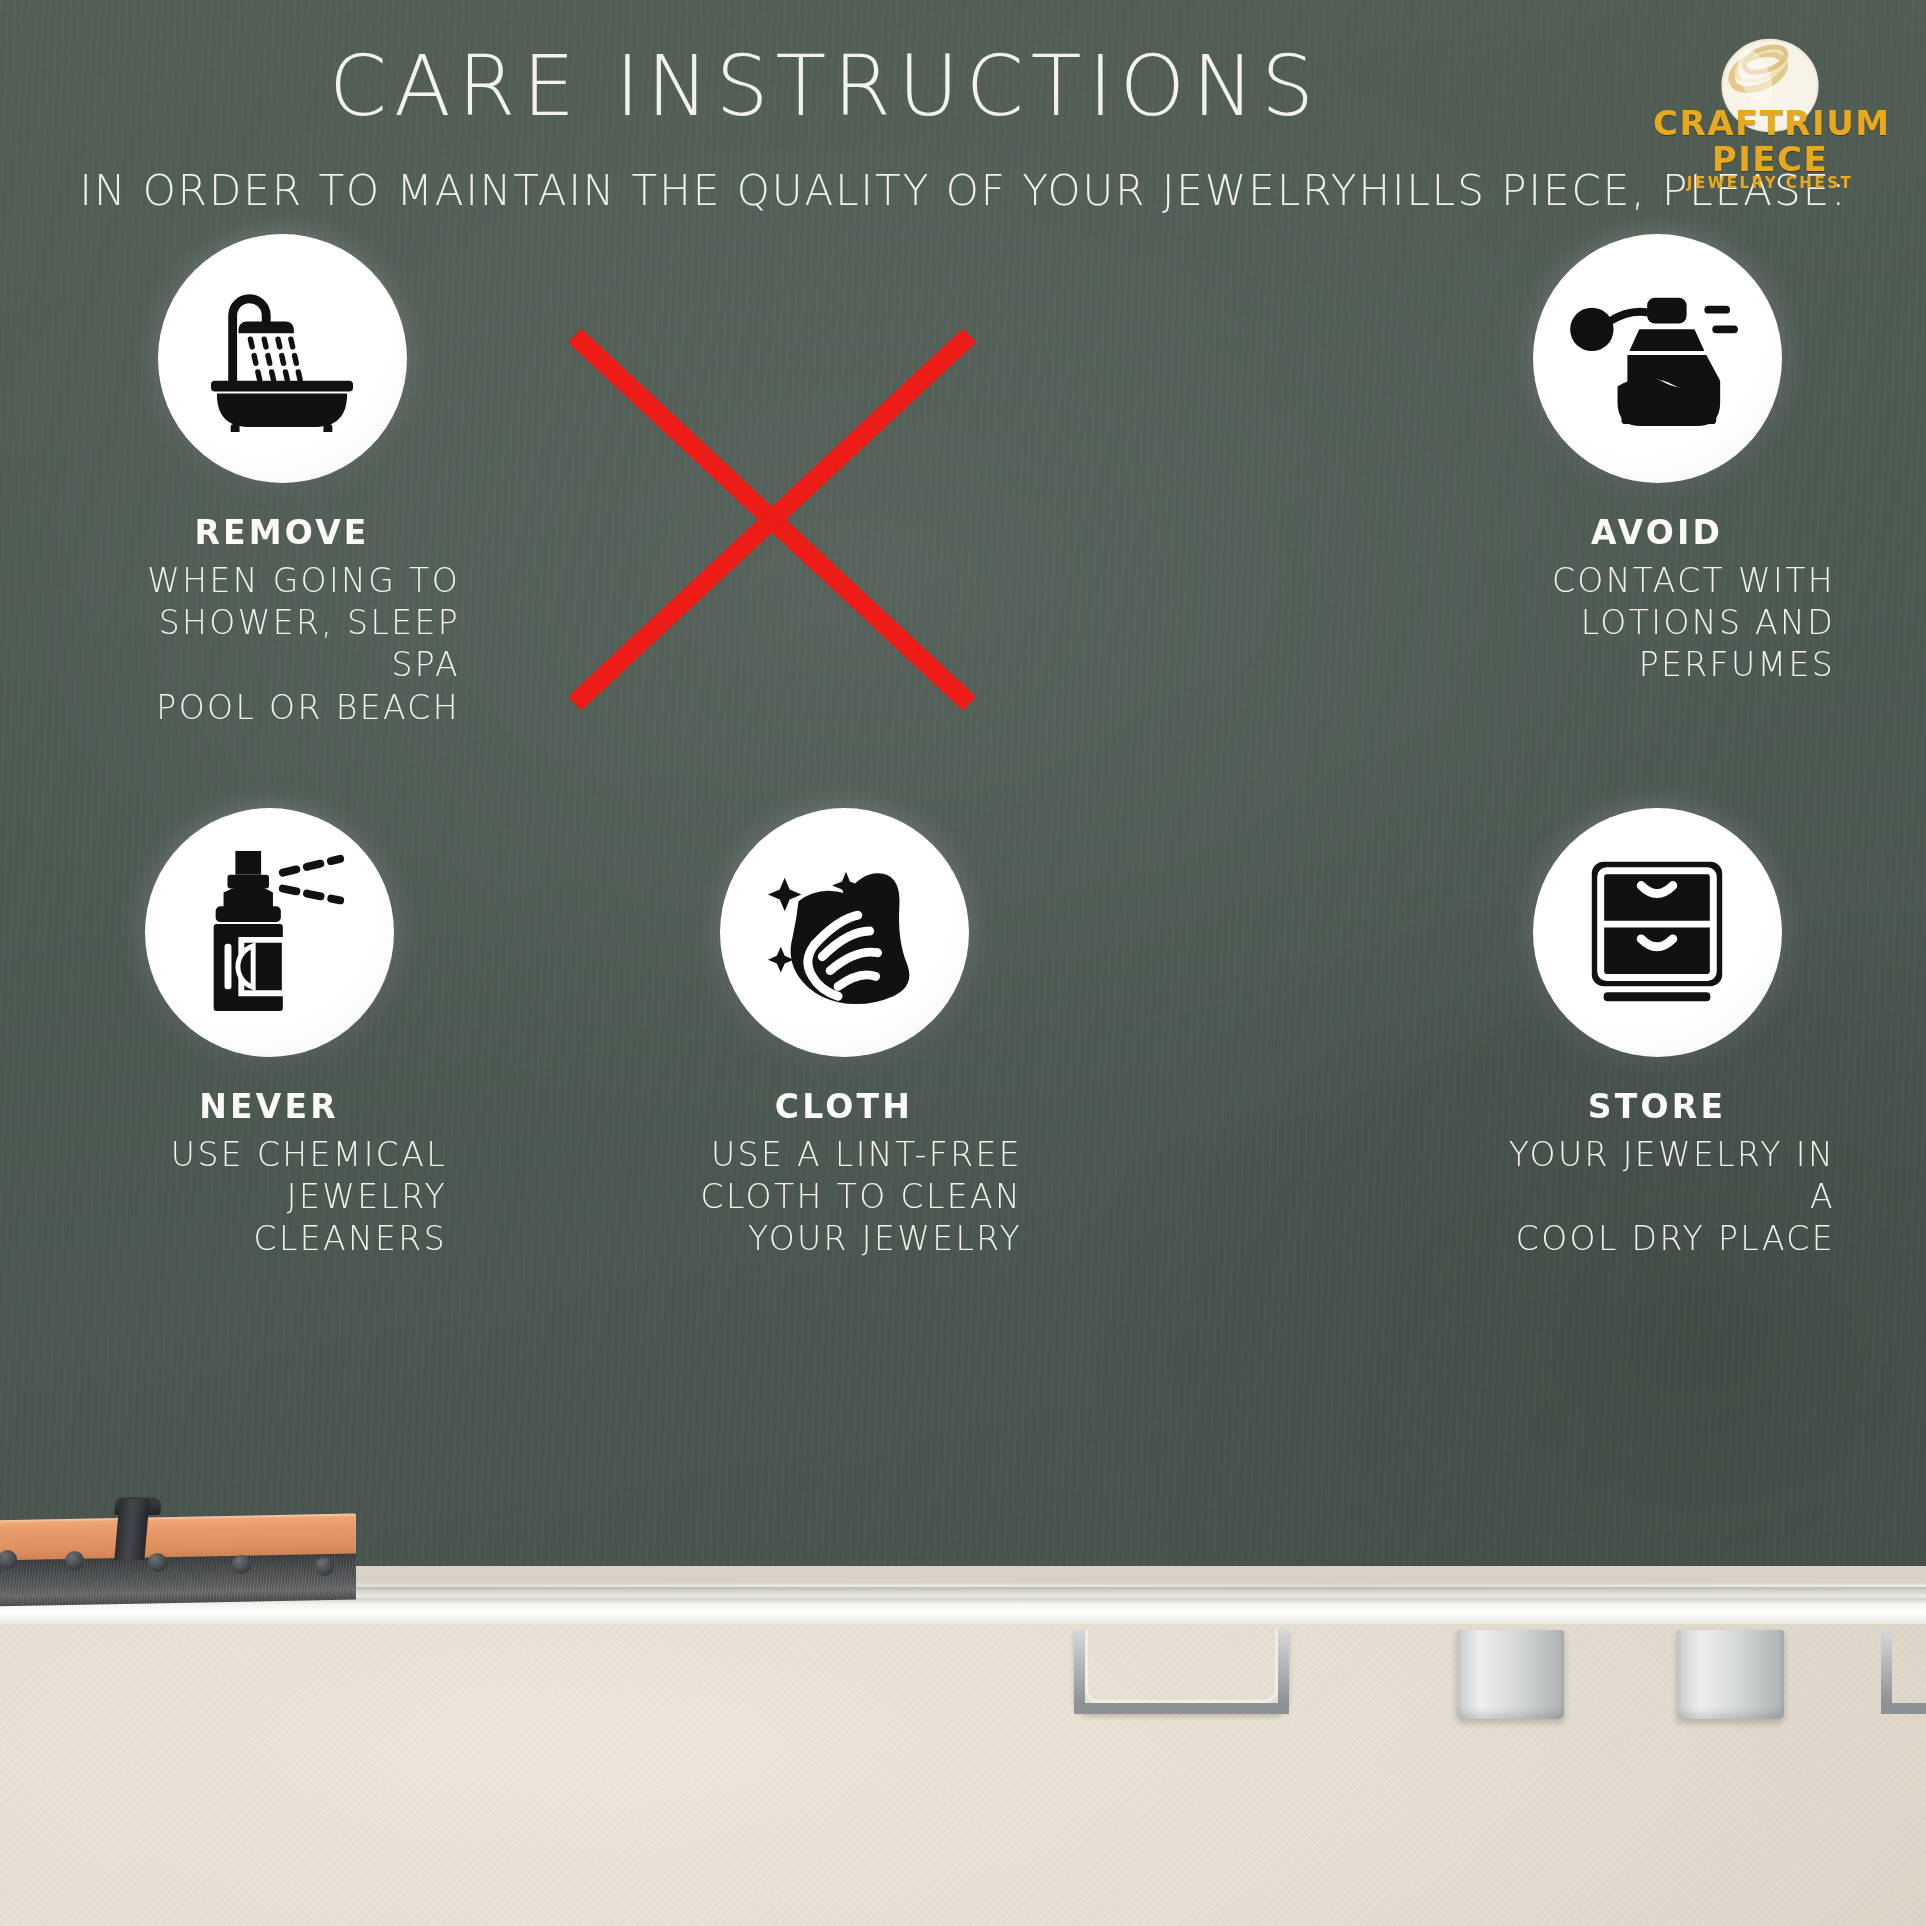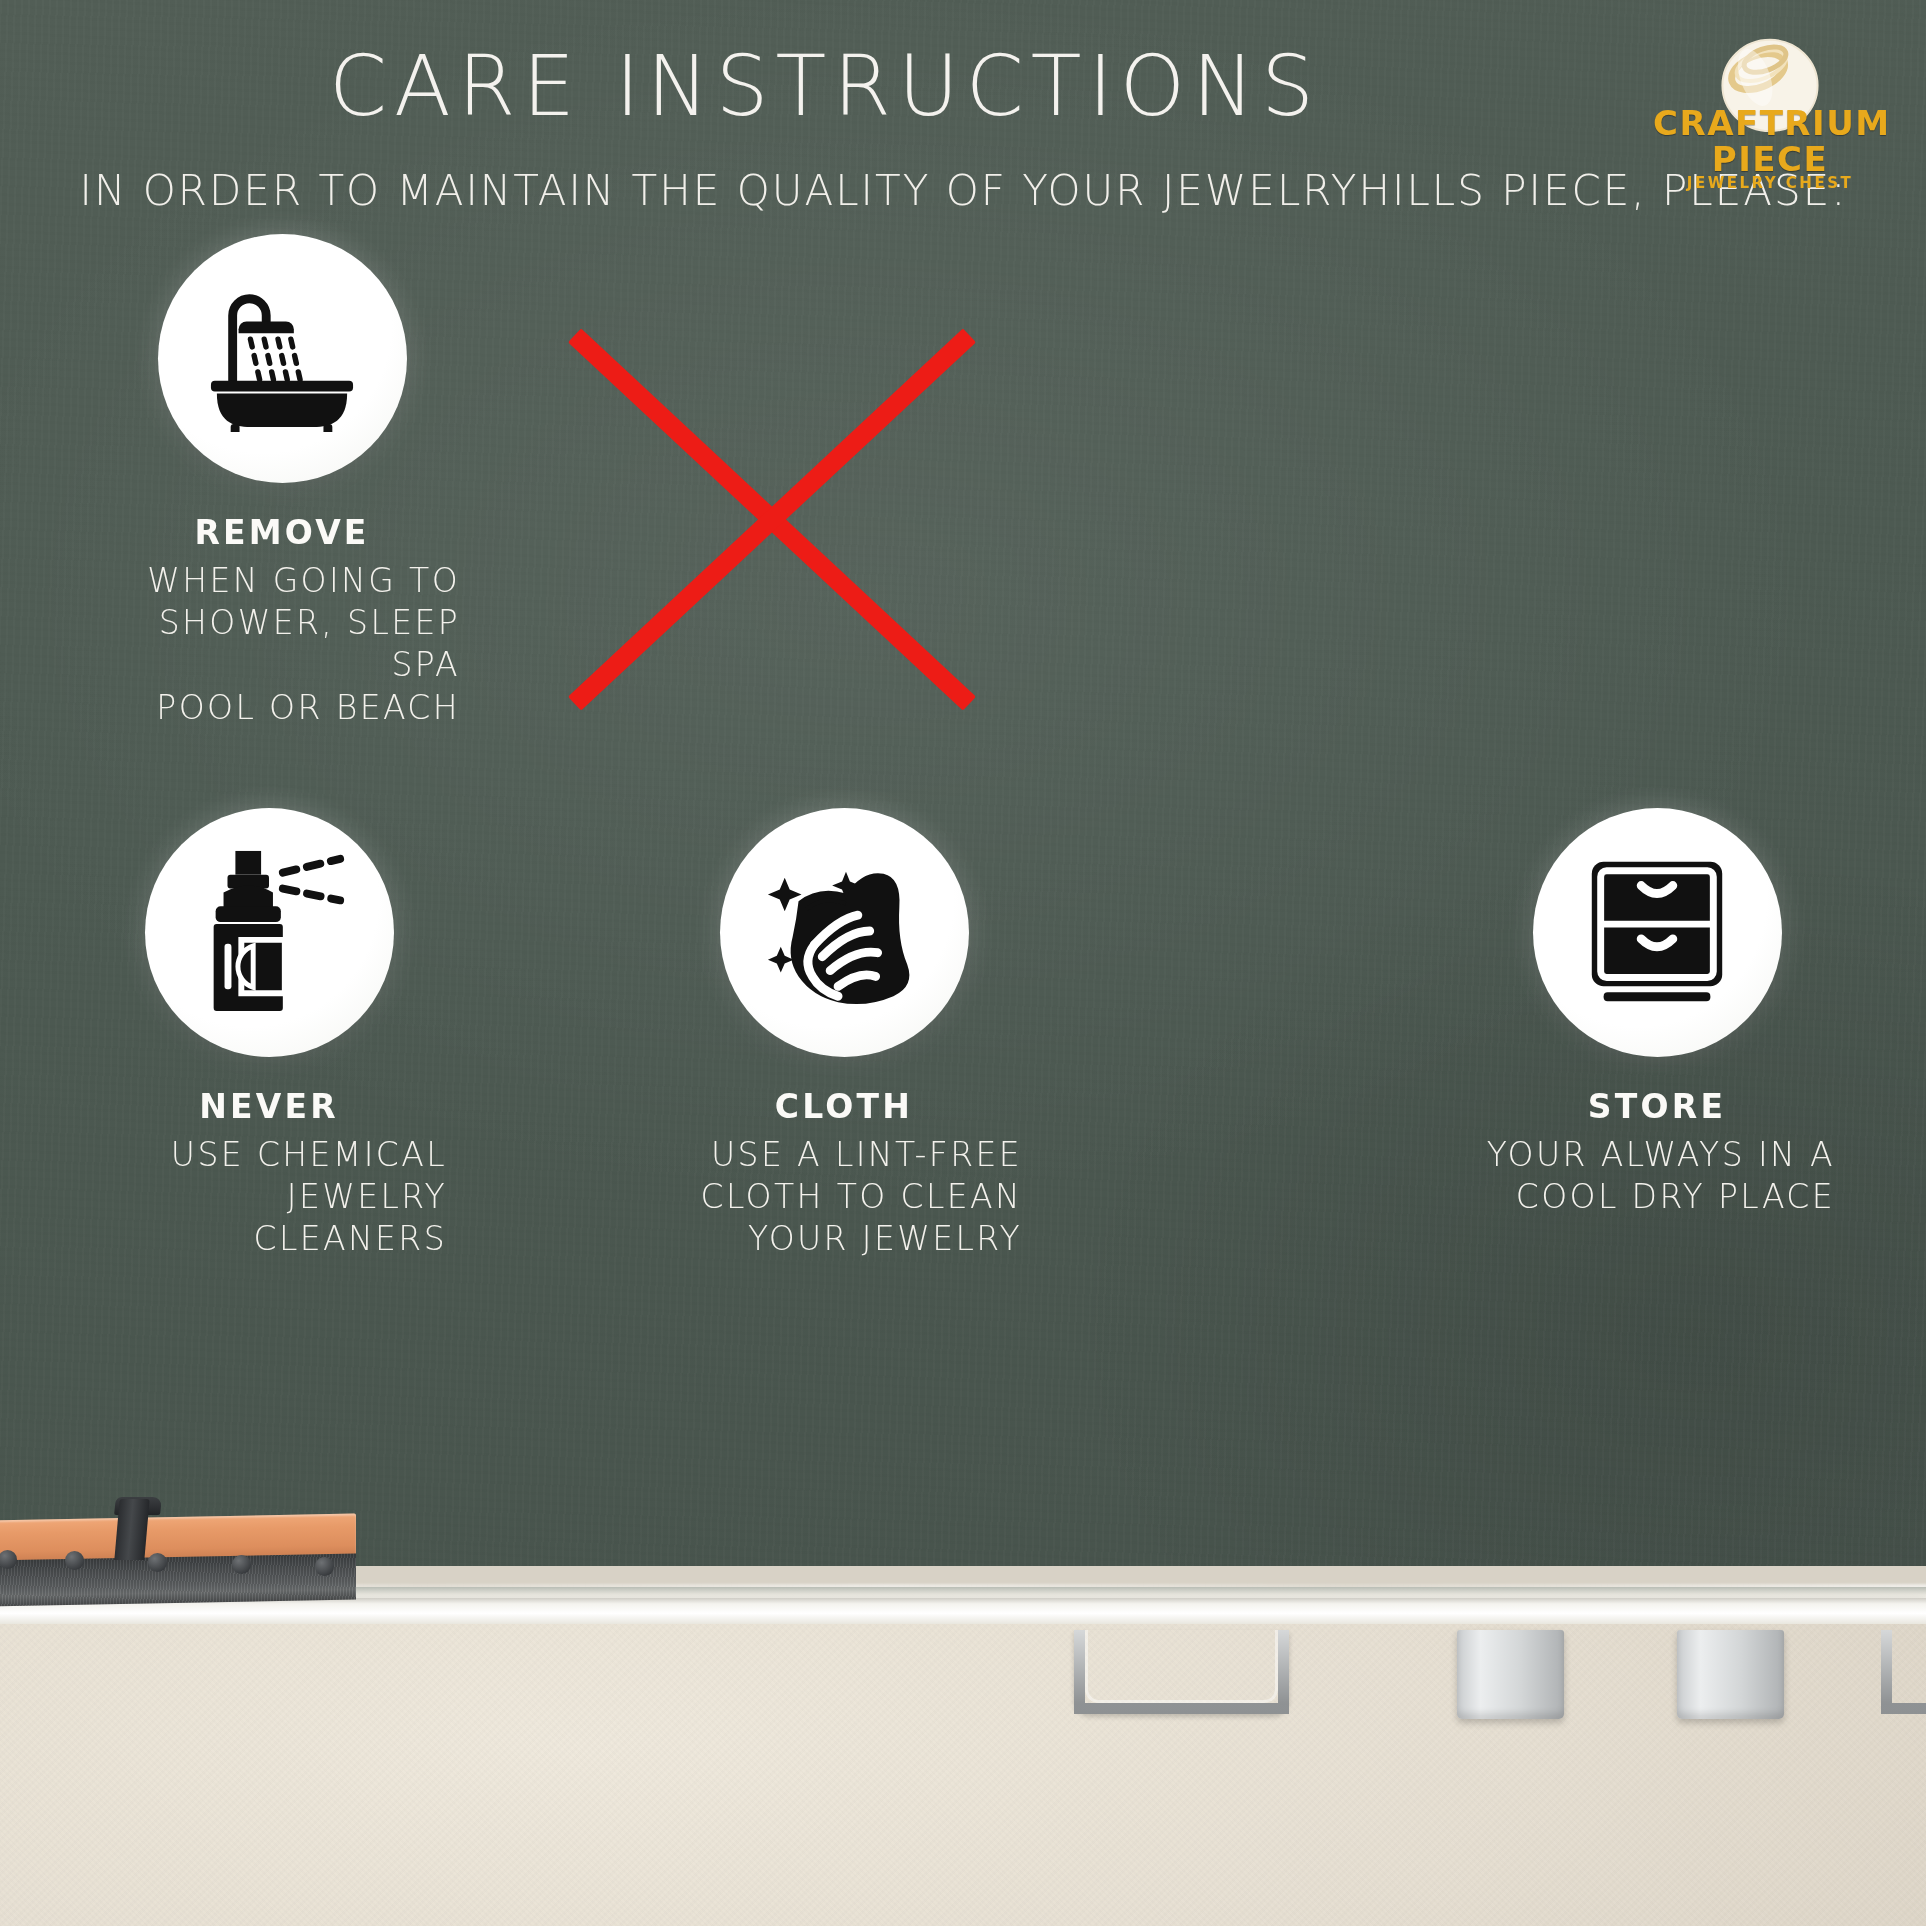--- a/index.html
+++ b/index.html
@@ -224,20 +224,41 @@
           <rect x="126" y="144" width="9" height="12" rx="3" fill="#111"></rect>
         </svg>
       </span>
     </div>
     <div class="cap-head">REMOVE</div>
     <div class="cap-body">WHEN GOING TO
 SHOWER, SLEEP SPA
 POOL OR BEACH</div>
   </div>
 
+  <div class="item" style="left:1479px; top:234px; width:356px;">
+    <div class="circle">
+      <span>
+        <svg width="174" height="150" viewBox="0 0 176 152">
+          <circle cx="22" cy="48" r="22" fill="#111"></circle>
+          <path d="M40 40 q22 -14 44 -8" fill="none" stroke="#111" stroke-width="8" stroke-linecap="round"></path>
+          <rect x="78" y="16" width="40" height="26" rx="8" fill="#111"></rect>
+          <path d="M70 48 h56 l10 22 H60 z" fill="#111"></path>
+          <path d="M58 74 h80 l14 26 q-26 16 -48 4 q-22 -12 -46 2 z" fill="#111"></path>
+          <path d="M48 106 q26 -16 48 -4 q22 12 56 -2 v22 q0 24 -24 24 H72 q-24 0 -24 -24 z" fill="#111"></path>
+          <rect x="52" y="134" width="96" height="10" rx="4" fill="#111"></rect>
+          <rect x="136" y="24" width="26" height="8" rx="4" fill="#111"></rect>
+          <rect x="144" y="44" width="26" height="8" rx="4" fill="#111"></rect>
+        </svg>
+      </span>
+    </div>
+    <div class="cap-head">AVOID</div>
+    <div class="cap-body">CONTACT WITH
+LOTIONS AND
+PERFUMES</div>
+  </div>
 
   <div class="item" style="left:91px; top:808px; width:356px;">
     <div class="circle">
       <span>
         <svg width="170" height="168" viewBox="0 0 172 170">
           <rect x="52" y="4" width="26" height="24" fill="#111"></rect>
           <rect x="44" y="28" width="42" height="14" rx="3" fill="#111"></rect>
           <path d="M40 46 q26 -14 50 0 v16 H40 z" fill="#111"></path>
           <rect x="32" y="60" width="66" height="16" rx="5" fill="#111"></rect>
           <rect x="30" y="78" width="70" height="88" rx="3" fill="#111"></rect>
@@ -289,21 +310,21 @@
           <rect x="18" y="14" width="132" height="126" rx="12" fill="#111"></rect>
           <rect x="27" y="23" width="114" height="108" rx="6" fill="none" stroke="#fff" stroke-width="7"></rect>
           <line x1="27" y1="77" x2="141" y2="77" stroke="#fff" stroke-width="7"></line>
           <path d="M68 38 q16 16 32 0" fill="none" stroke="#fff" stroke-width="9" stroke-linecap="round"></path>
           <path d="M68 92 q16 16 32 0" fill="none" stroke="#fff" stroke-width="9" stroke-linecap="round"></path>
           <rect x="30" y="146" width="108" height="9" rx="4" fill="#111"></rect>
         </svg>
       </span>
     </div>
     <div class="cap-head">STORE</div>
-    <div class="cap-body">YOUR ALWAYS IN A
+    <div class="cap-body">YOUR JEWELRY IN A
 COOL DRY PLACE</div>
   </div>
 
   <div class="ledge-chalkdust"></div>
   <div class="ledge-top"></div>
   <div class="ledge"></div>
   <div class="wall"></div>
 
   <div class="eraser">
     <div class="eraser-wood"></div>

